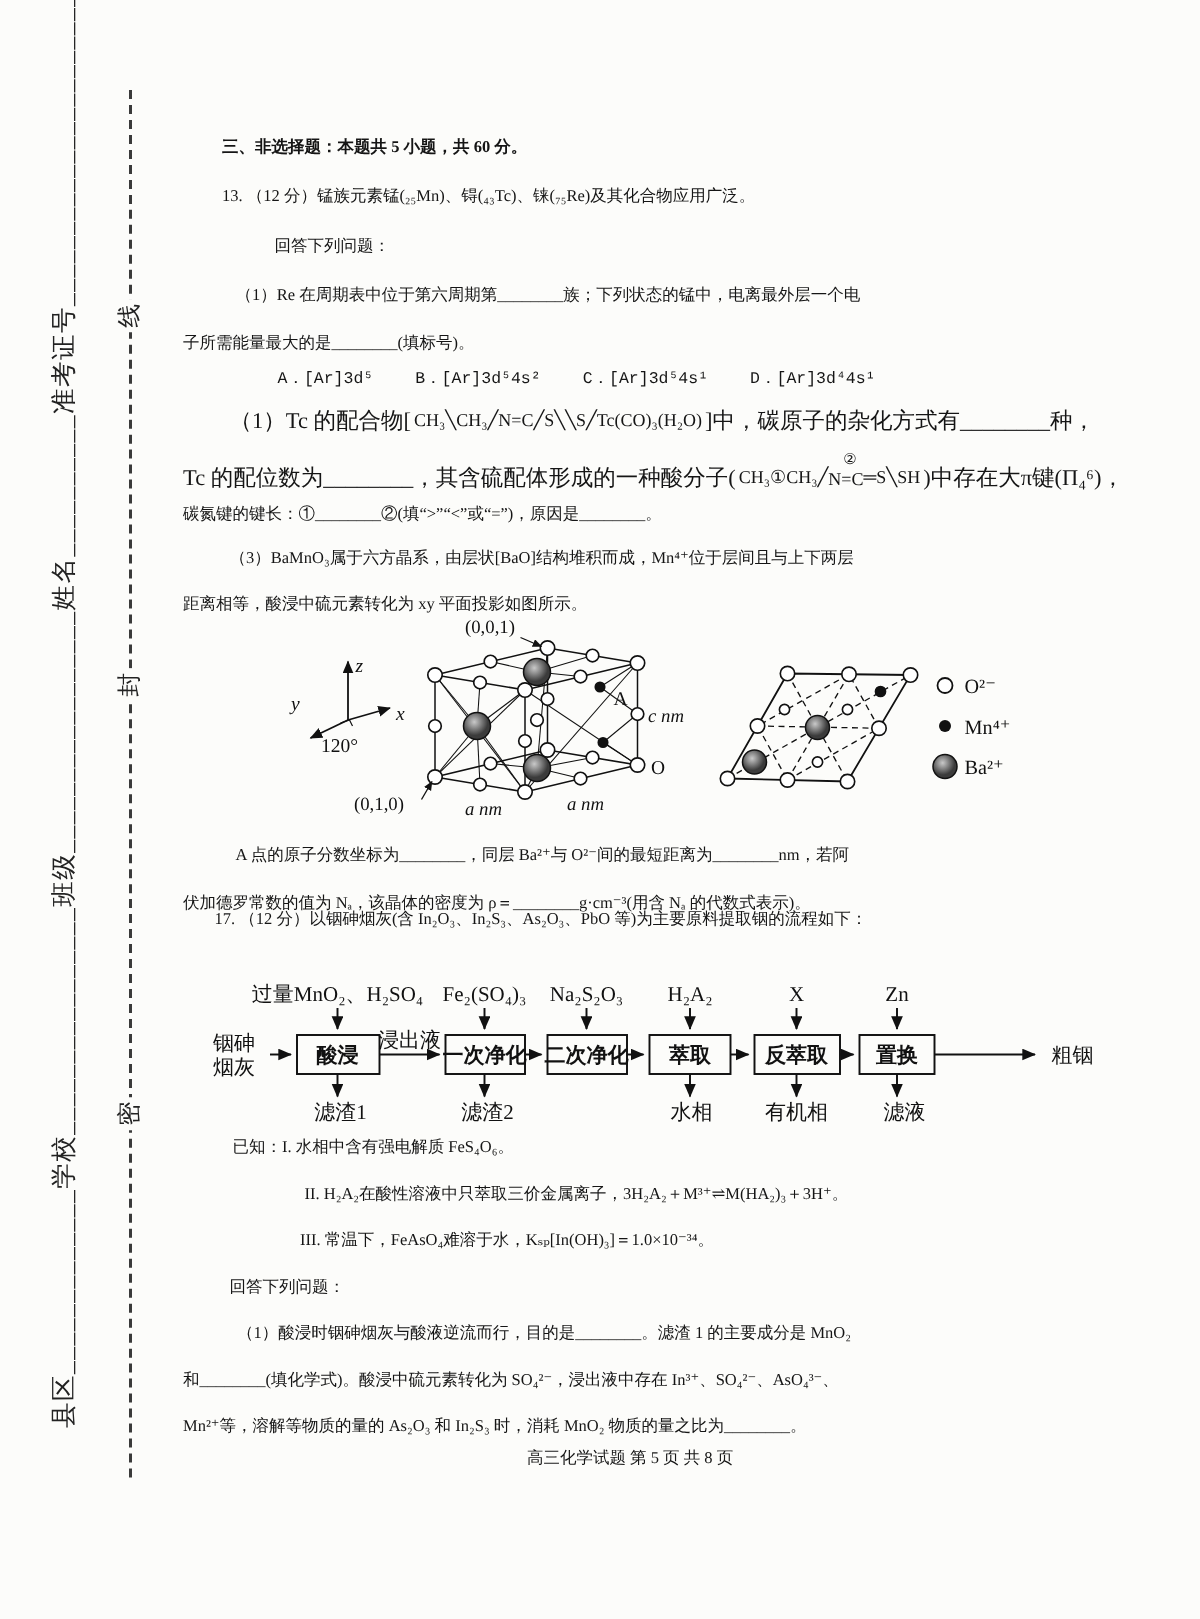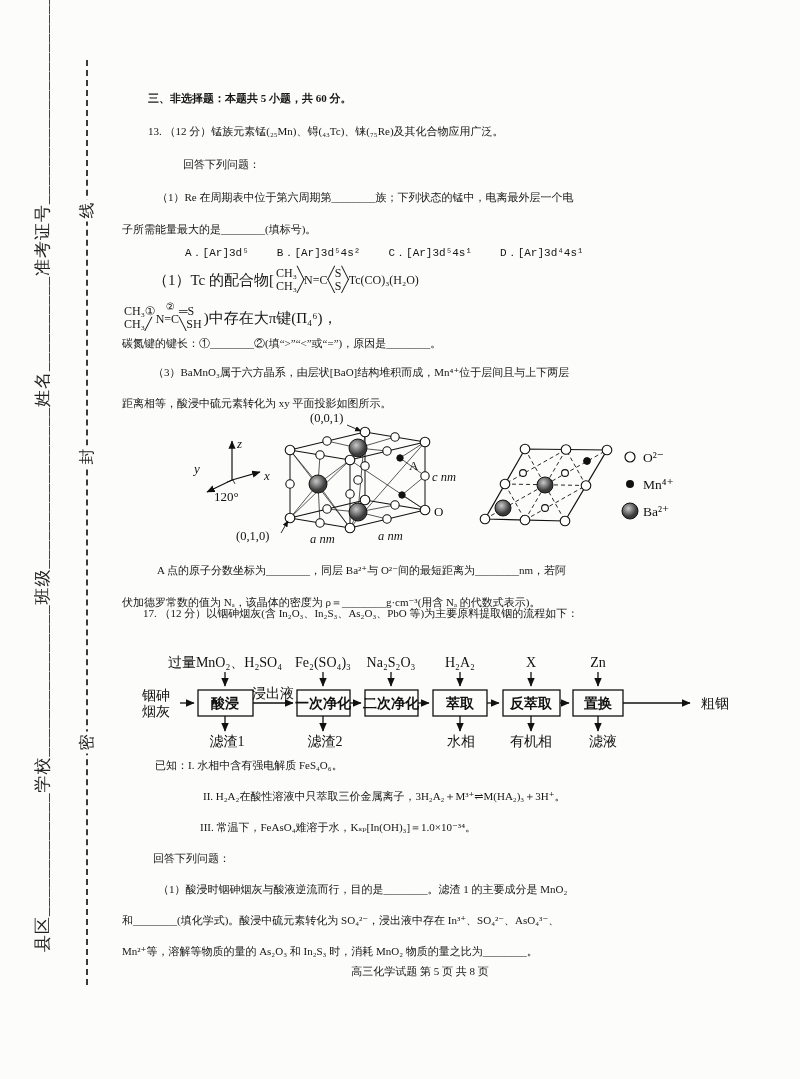--- a/index.html
+++ b/index.html
@@ -6,21 +6,21 @@
   body{
     width:800px;height:1079px;position:relative;overflow:hidden;
     background:#fcfcfa;color:#151515;
     font-family:"Liberation Serif","DejaVu Serif",serif;
   }
   .ln{position:absolute;white-space:nowrap;font-size:11px;line-height:24px;}
   .bold{font-weight:bold;}
   .opt span{margin-right:28px;font-family:Liberation Mono, monospace;}
   .cline{position:absolute;display:flex;align-items:center;white-space:nowrap;font-size:15px;}
   .chem{display:inline-flex;align-items:center;font-size:12px;line-height:13px;margin:0 2px;}
-  .stack{display:inline-flex;flex-direction:column;text-align:left;}
+  .stack{display:inline-flex;text-align:left;}
   .stack span{display:block;}
   .nc{position:relative;display:inline-block;padding-top:2px;}
   .over{position:absolute;top:-11px;left:10px;font-size:10px;}
   .margin-fields{
     position:absolute;left:31px;top:952px;width:900px;height:20px;
     transform:rotate(-90deg);transform-origin:0 0;
     font-size:17px;letter-spacing:1px;white-space:nowrap;color:#222;
   }
   .seal-line{position:absolute;left:86px;top:60px;height:925px;border-left:2px dashed #3a3a3a;}
   .seal-char{
@@ -57,23 +57,25 @@
       <span>CH₃╲</span>
       <span>CH₃╱</span>
     </span>
     <span>N=C</span>
     <span class="stack">
       <span>╱S╲</span>
       <span>╲S╱</span>
     </span>
     <span>Tc(CO)₃(H₂O)</span>
   </span>
+  <span>]中，碳原子的杂化方式有________种，</span>
 </div>
 
 <div class="cline" style="left:122px;top:298px;height:40px">
+  <span>Tc 的配位数为________，其含硫配体形成的一种酸分子(</span>
   <span class="chem">
     <span class="stack">
       <span>CH₃①</span>
       <span>CH₃╱</span>
     </span>
     <span class="nc">
       <span class="over">②</span>
       <span>N=C</span>
     </span>
     <span class="stack">

